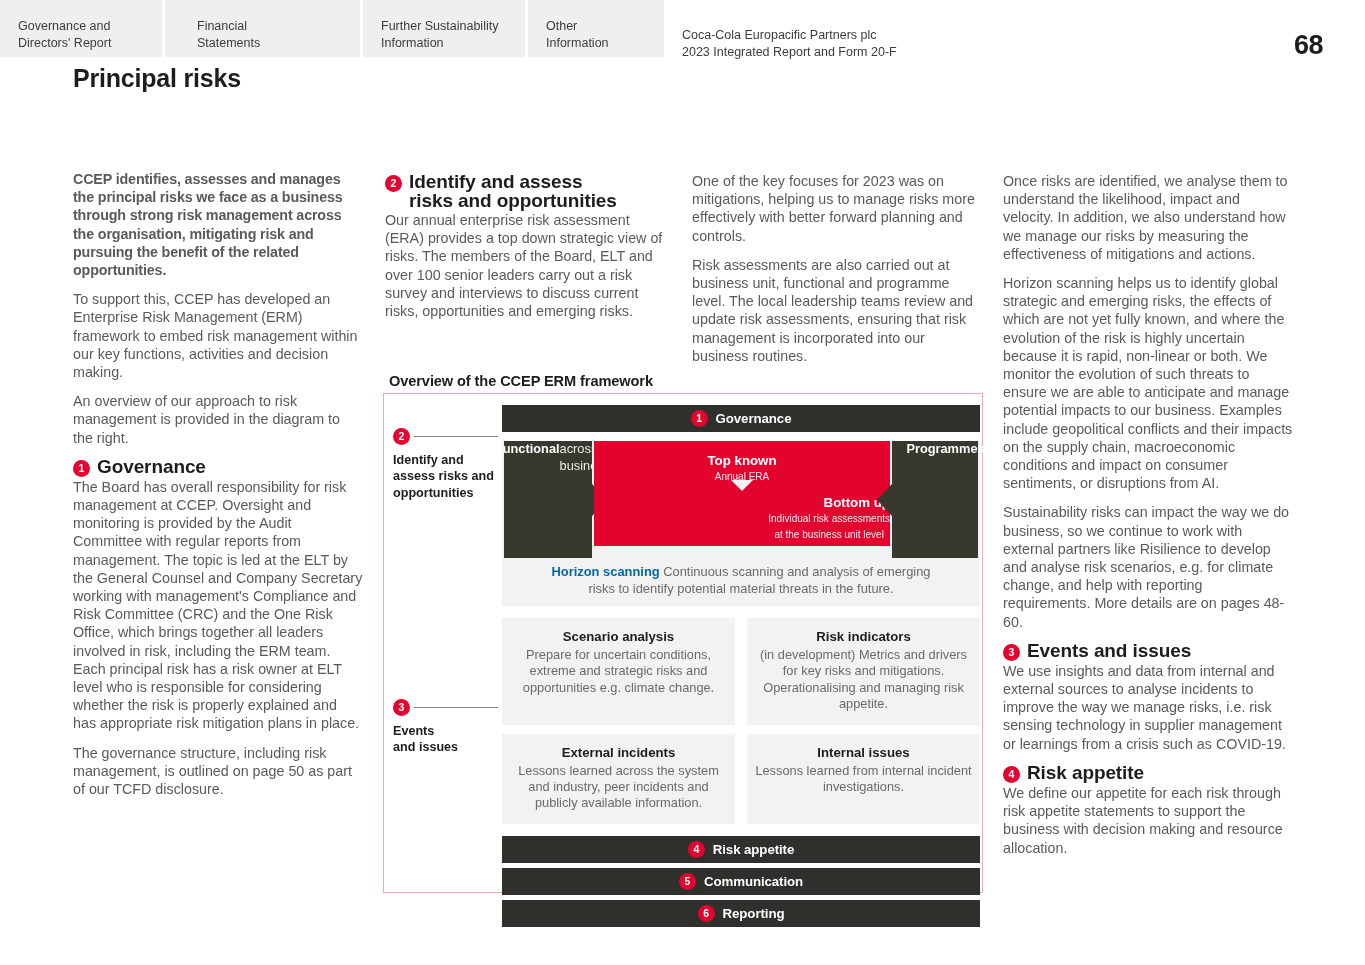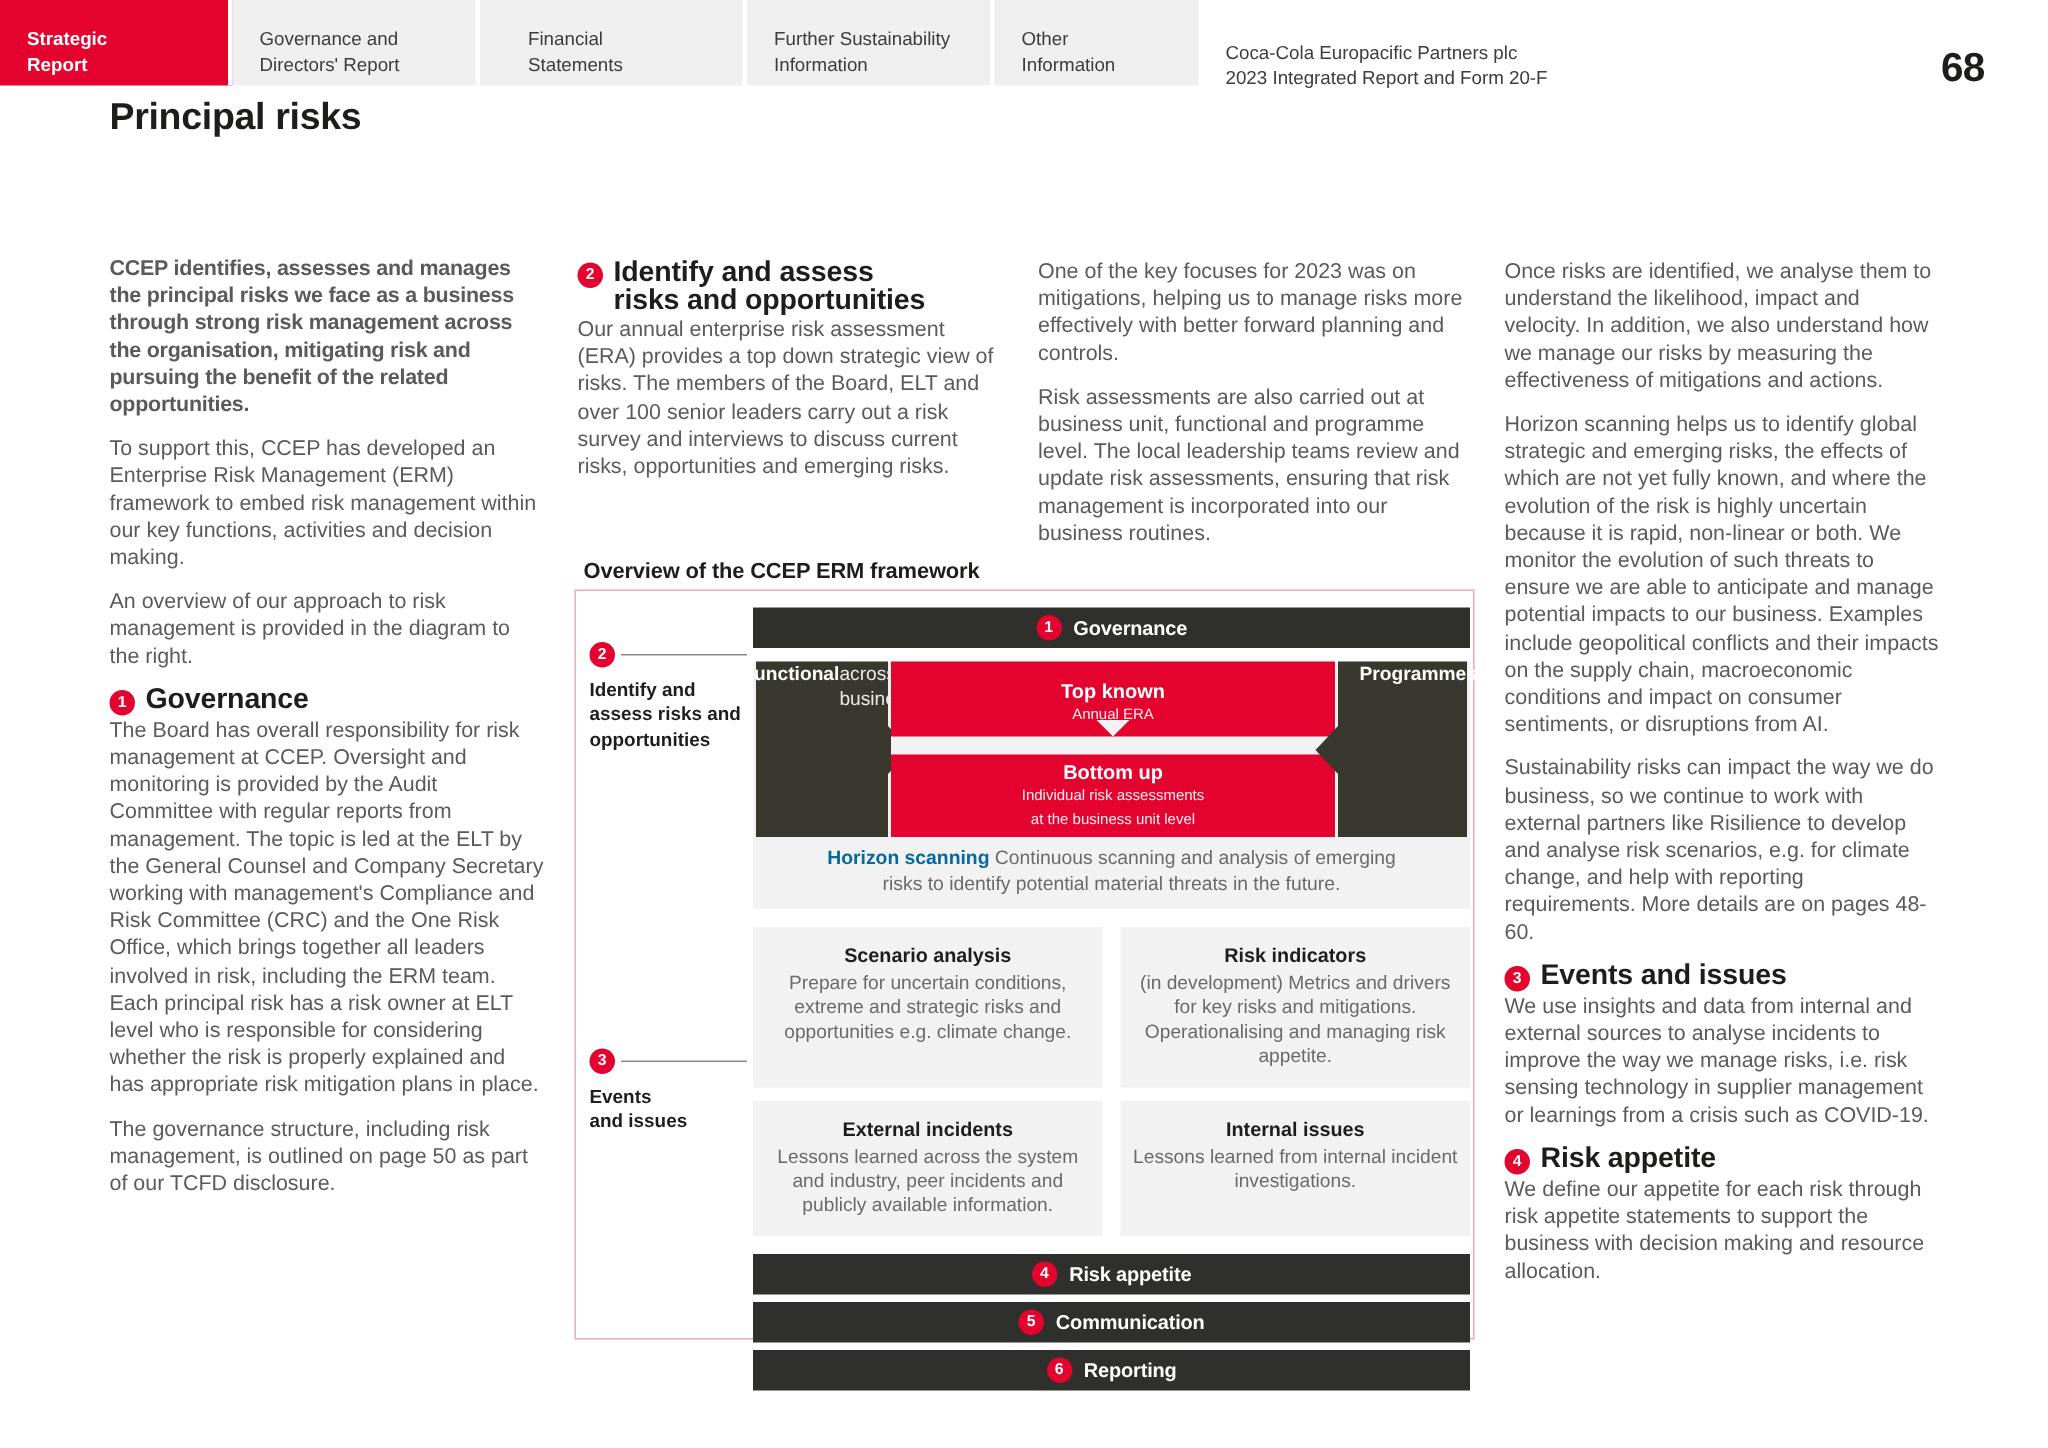--- a/index.html
+++ b/index.html
@@ -27,21 +27,21 @@
     border-right: 3px solid #ffffff;
     white-space: pre-line;
   }
   .tab.active {
     background: #e4032e;
     color: #ffffff;
     font-weight: bold;
   }
   .tab.t0 { width: 155px; }
   .tab.t1 { width: 165px; }
-  .tab.t2 { width: 178px; padding-left: 32px; }
+  .tab.t2 { width: 198px; padding-left: 32px; }
   .tab.t3 { width: 165px; }
   .tab.t4 { width: 136px; border-right: none; }
 
   .report-meta {
     padding: 27px 0 0 18px;
     font-size: 12.5px;
     line-height: 16.5px;
     color: #3c3c3b;
     white-space: pre-line;
     flex: 1;
@@ -231,21 +231,21 @@
   }
   .era-box {
     position: absolute; left: 0; right: 0;
     background: #e4032e;
     color: #ffffff;
     text-align: center;
     display: flex; flex-direction: column;
     justify-content: center;
   }
   .era-box.top { top: 0; height: 55px; }
-  .era-box.bot { bottom: 0; height: 55px; }
+  .era-box.bot { bottom: 12px; height: 55px; align-items: flex-end; }
   .era-box .t { font-size: 13.3px; font-weight: bold; line-height: 17px; }
   .era-box .s { font-size: 10px; line-height: 16.5px; color: #fdecef; }
   
   .era-arrow {
     position: absolute;
     left: 0; right: 0; top: 50px;
     height: 17px;
     background: #f2f2f2;
   }
   .era-arrow:after {
@@ -308,22 +308,20 @@
   .grid.row2 .card { min-height: 68px; }
 
   .botbars { margin-top: 12px; }
   .botbars .bar-dark { margin-bottom: 5px; height: 27px; }
   .botbars .bar-dark:last-child { margin-bottom: 0; }
 </style>
 </head>
 <body>
 
 <div class="header">
-  <div class="tab t0 active">Strategic
-Report</div>
   <div class="tab t1">Governance and
 Directors' Report</div>
   <div class="tab t2">Financial
 Statements</div>
   <div class="tab t3">Further Sustainability
 Information</div>
   <div class="tab t4">Other
 Information</div>
   <div class="report-meta">Coca-Cola Europacific Partners plc
 2023 Integrated Report and Form 20-F</div>

